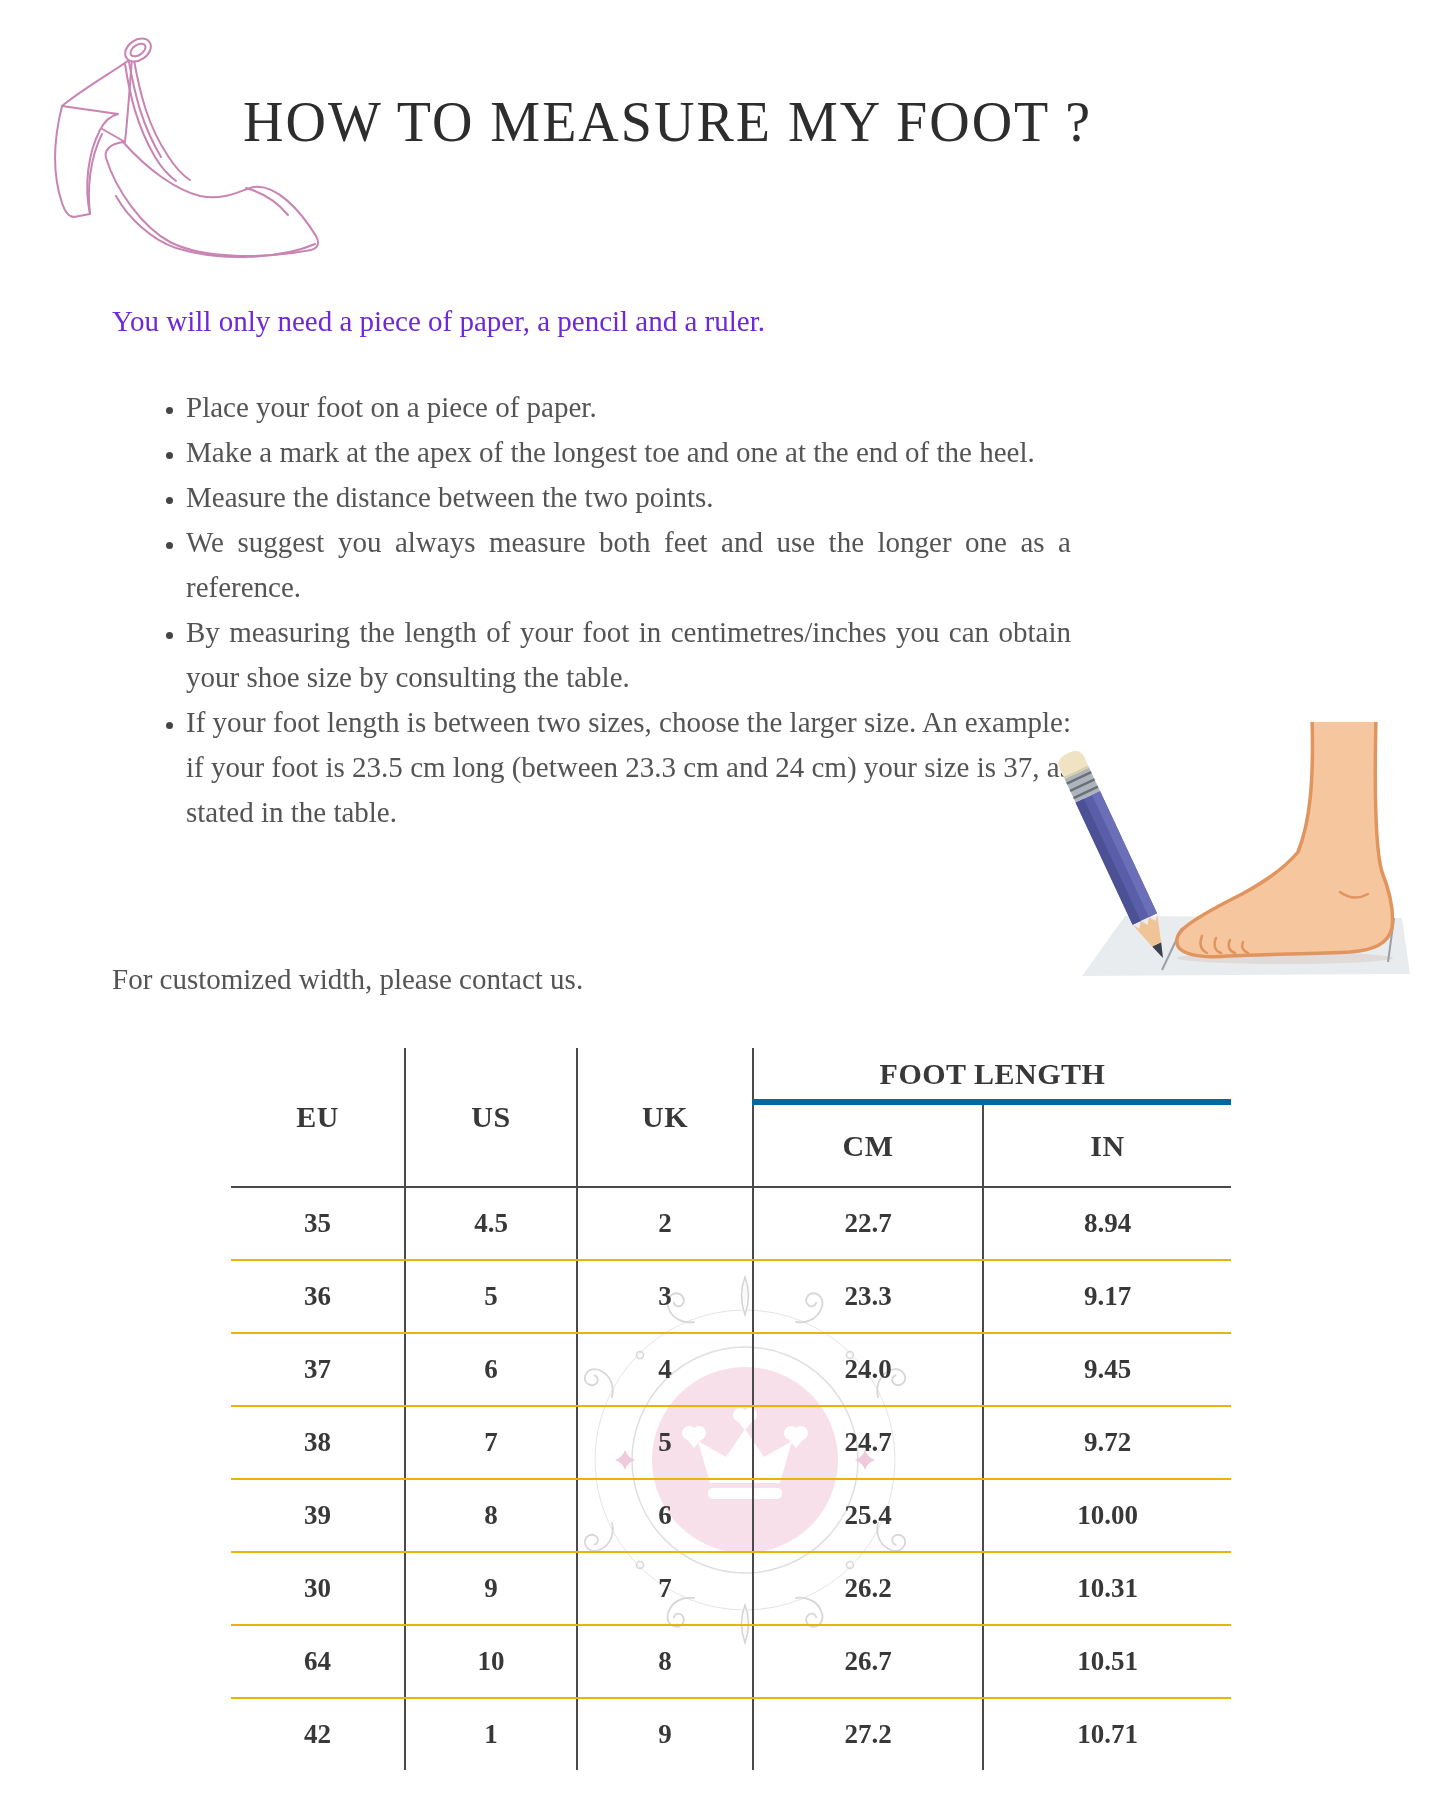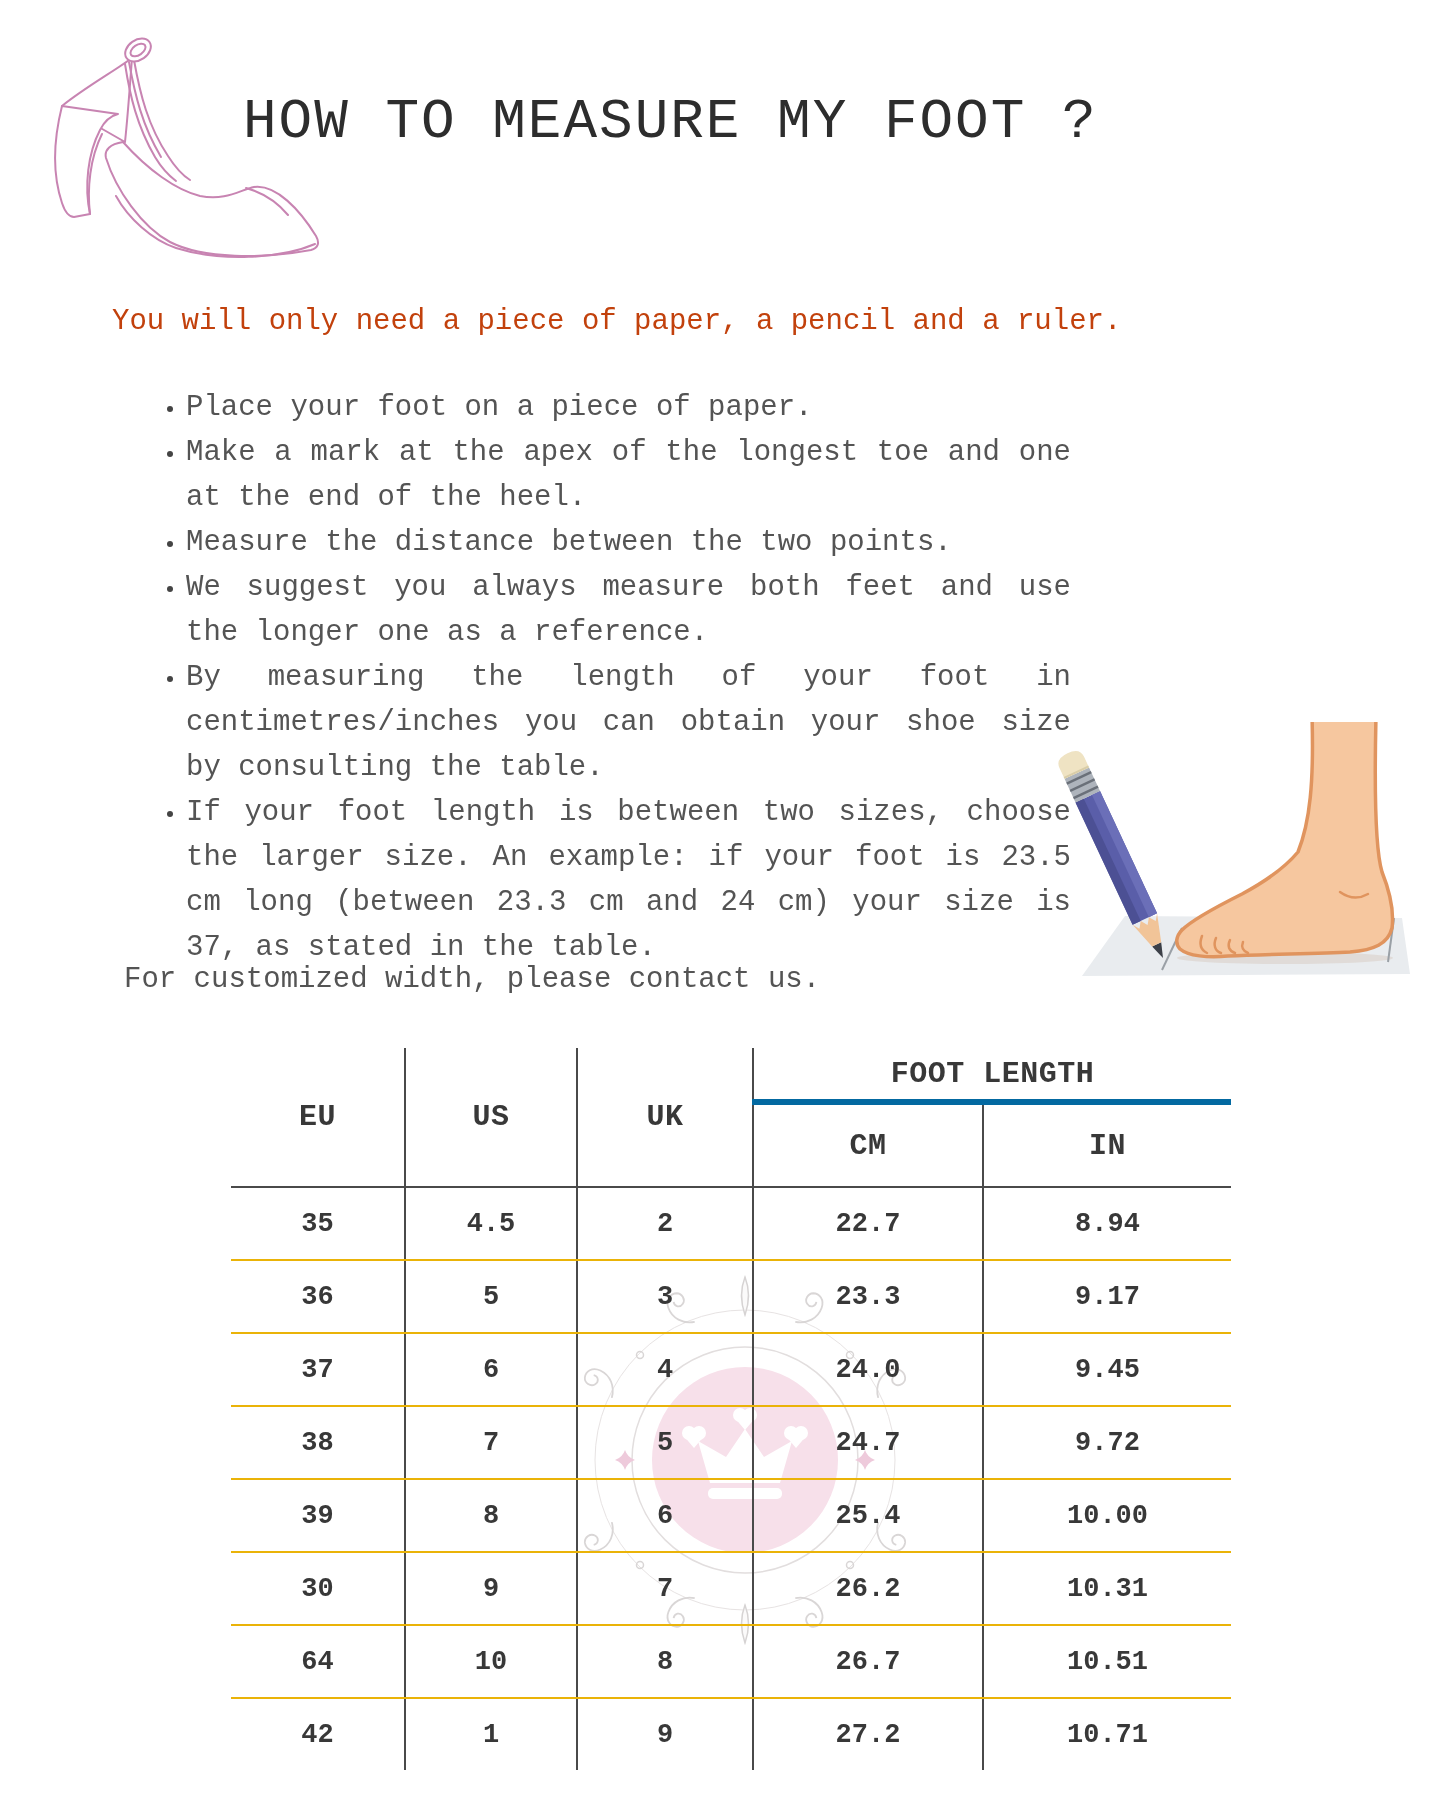--- a/index.html
+++ b/index.html
@@ -1,38 +1,38 @@
 <!DOCTYPE html>
 <html><head>
 <meta charset="utf-8">
 <style>
   html,body { margin:0; padding:0; background:#ffffff; }
   .page {
     position:relative; width:1445px; height:1806px; background:#fff;
-    font-family:Liberation Mono, monospace; overflow:hidden;
+    font-family:Liberation Serif, serif; overflow:hidden;
   }
   .title {
     position:absolute; left:243px; top:90px; width:1160px;
     font-size:56px; font-weight:300; letter-spacing:2px;
     color:#2d2d2d; white-space:nowrap;
   }
   .shoe-svg { position:absolute; left:28px; top:18px; }
   .intro {
     position:absolute; left:112px; top:305px;
-    font-size:29px; color:#c2410c; white-space:nowrap;
+    font-size:29px; color:#6d28d9; white-space:nowrap;
   }
   .bullet-list {
     position:absolute; left:156px; top:385px; width:885px;
     margin:0; padding:0 0 0 30px;
     font-size:29px; line-height:45px; color:#545454;
     text-align:justify; list-style:disc outside;
   }
   .bullet-list li::marker { color:#444; font-size:22px; }
   .contact-note {
-    position:absolute; left:124px; top:963px;
+    position:absolute; left:112px; top:963px;
     font-size:29px; color:#545454; white-space:nowrap;
   }
   .foot-illu { position:absolute; left:1030px; top:722px; }
   .watermark { position:absolute; left:530px; top:1245px; z-index:0; }
 
   .size-table {
     position:absolute; left:231px; top:1048px; z-index:1;
     width:1000px; border-collapse:collapse; table-layout:fixed;
     color:#383838; font-weight:bold; background:transparent;
   }

